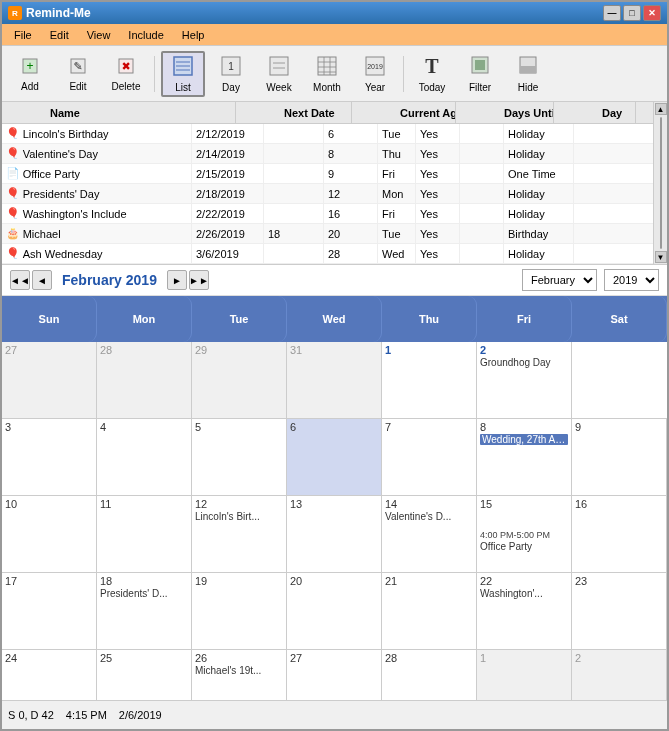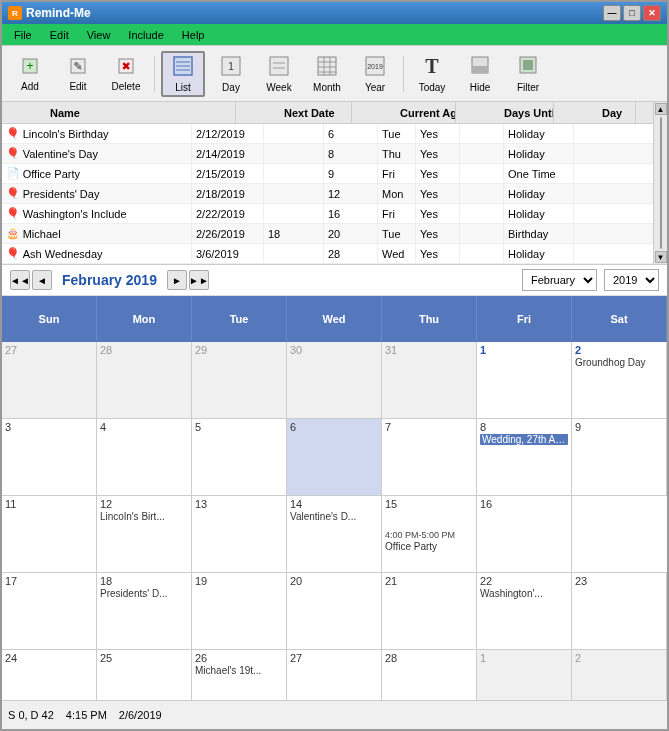--- a/index.html
+++ b/index.html
@@ -8,21 +8,21 @@
     
     .window { width: 669px; height: 731px; border: 2px solid #999; background: #f0f0f0; display: flex; flex-direction: column; }
     .title-bar { background: linear-gradient(to bottom, #4a90d9, #2c6fad); color: white; padding: 4px 6px; display: flex; align-items: center; justify-content: space-between; font-size: 12px; font-weight: bold; height: 22px; }
     .title-bar-left { display: flex; align-items: center; gap: 4px; }
     .title-bar-icon { width: 14px; height: 14px; background: #ff8800; border-radius: 2px; font-size: 8px; display: flex; align-items: center; justify-content: center; }
     .title-bar-controls { display: flex; gap: 2px; }
     .title-btn { width: 18px; height: 16px; background: #d0d0d0; border: 1px solid #888; border-radius: 2px; display: flex; align-items: center; justify-content: center; font-size: 9px; color: #000; cursor: pointer; }
     .title-btn.close { background: #e05050; color: white; }
     
     
-    .menu-bar { background: #22c55e; border-bottom: 1px solid #ccc; display: flex; padding: 0 4px; gap: 2px; height: 22px; align-items: center; }
+    .menu-bar { background: #fdba74; border-bottom: 1px solid #ccc; display: flex; padding: 0 4px; gap: 2px; height: 22px; align-items: center; }
     .menu-item { padding: 2px 8px; cursor: pointer; font-size: 11px; }
     
     
     .toolbar { background: #f0f0f0; border-bottom: 1px solid #ccc; display: flex; padding: 4px 6px; gap: 4px; align-items: center; height: 56px; }
     .tool-btn { display: flex; flex-direction: column; align-items: center; justify-content: center; width: 44px; height: 46px; border: 1px solid transparent; cursor: pointer; font-size: 10px; gap: 2px; border-radius: 2px; }
     .tool-btn.active { border: 2px solid #888; background: #dde; }
     .tool-icon { font-size: 18px; line-height: 1; }
     .tool-sep { width: 1px; height: 36px; background: #ccc; margin: 0 2px; }
     
     
@@ -47,21 +47,21 @@
     .calendar-nav { display: flex; align-items: center; justify-content: space-between; background: white; padding: 4px 8px; height: 32px; border-bottom: 1px solid #ddd; }
     .nav-left { display: flex; align-items: center; gap: 2px; }
     .nav-btn { width: 20px; height: 20px; background: #e8e8e8; border: 1px solid #aaa; cursor: pointer; display: flex; align-items: center; justify-content: center; font-size: 10px; border-radius: 2px; }
     .cal-title { color: #2255aa; font-size: 14px; font-weight: bold; margin: 0 8px; }
     .nav-right { display: flex; align-items: center; gap: 7px; }
     .month-select, .year-select { border: 1px solid #aaa; background: white; padding: 2px 4px; font-size: 11px; height: 22px; }
     
     
     .cal-grid { flex: 1; display: flex; flex-direction: column; }
     .cal-header-row { display: grid; grid-template-columns: repeat(7, 1fr); background: #5577bb; color: white; }
-    .cal-header-cell { text-align: center; padding: 17px 2px; font-size: 11px; font-weight: bold; border-right: 1px solid #6688cc; }
+    .cal-header-cell { text-align: center; padding: 17px 2px; font-size: 11px; font-weight: bold; border-right: 1px solid #6688cc; border-radius: 9px; }
     .cal-body { display: grid; grid-template-rows: repeat(5, 1fr); flex: 1; }
     .cal-week { display: grid; grid-template-columns: repeat(7, 1fr); border-bottom: 1px solid #ccc; flex: 1; }
     .cal-day { border-right: 1px solid #ccc; padding: 2px 3px; background: white; min-height: 76px; position: relative; overflow: hidden; }
     .cal-day.other-month { background: #f0f0f0; }
     .cal-day.today-bg { background: #d0d8f0; }
     .cal-day-num { font-size: 11px; color: #333; }
     .cal-day-num.blue { color: #2255aa; font-weight: bold; }
     .cal-day-num.gray { color: #999; }
     .cal-event { font-size: 10px; color: #333; margin-top: 1px; overflow: hidden; white-space: nowrap; text-overflow: ellipsis; }
     .cal-event.selected { background: #5577bb; color: white; padding: 0 2px; border-radius: 1px; }
@@ -185,34 +185,34 @@
       <div class="tool-icon">
         <svg width="20" height="22" viewBox="0 0 20 22">
             <text x="10" y="18" text-anchor="middle" font-size="20" font-weight="bold" fill="#333" font-family="serif">T</text>
           </svg>
       </div>
       <span>Today</span>
     </div>
     <div class="tool-btn">
       <div class="tool-icon">
         <svg width="20" height="22" viewBox="0 0 20 22">
+            <rect x="2" y="2" width="16" height="16" fill="#d0e0d0" stroke="#888" stroke-width="1"></rect>
+            <rect x="5" y="5" width="10" height="10" fill="#88aa88" stroke="none"></rect>
+          </svg>
+      </div>
+      <span>Filter</span>
+    </div>
+    <div class="tool-btn">
+      <div class="tool-icon">
+        <svg width="20" height="22" viewBox="0 0 20 22">
             <rect x="2" y="2" width="16" height="16" fill="#e0e0e0" stroke="#888" stroke-width="1"></rect>
             <rect x="2" y="11" width="16" height="7" fill="#b0b0b0" stroke="none"></rect>
           </svg>
       </div>
       <span>Hide</span>
-    </div>
-    <div class="tool-btn">
-      <div class="tool-icon">
-        <svg width="20" height="22" viewBox="0 0 20 22">
-            <rect x="2" y="2" width="16" height="16" fill="#d0e0d0" stroke="#888" stroke-width="1"></rect>
-            <rect x="5" y="5" width="10" height="10" fill="#88aa88" stroke="none"></rect>
-          </svg>
-      </div>
-      <span>Filter</span>
     </div>
   </div>
 
   <div class="list-area">
     <div style="display:flex;">
       <div style="flex:1; overflow:hidden;">
         <div class="list-header">
           <div class="list-header-cell col-name">Name</div>
           <div class="list-header-cell col-nextdate">Next Date</div>
           <div class="list-header-cell col-age">Current Age</div>
@@ -359,23 +359,20 @@
             <div class="cal-day other-month">
               <div class="cal-day-num gray">27</div>
             </div>
             <div class="cal-day other-month">
               <div class="cal-day-num gray">28</div>
             </div>
             <div class="cal-day other-month">
               <div class="cal-day-num gray">29</div>
             </div>
             <div class="cal-day other-month">
-              <div class="cal-day-num gray">30</div>
-            </div>
-            <div class="cal-day other-month">
               <div class="cal-day-num gray">31</div>
             </div>
             <div class="cal-day">
               <div class="cal-day-num blue">1</div>
             </div>
             <div class="cal-day">
               <div class="cal-day-num blue">2</div>
               <div class="cal-event">Groundhog Day</div>
             </div>
           </div>
@@ -397,20 +394,23 @@
             </div>
             <div class="cal-day">
               <div class="cal-day-num">8</div>
               <div class="cal-event selected">Wedding, 27th Anniversary</div>
             </div>
             <div class="cal-day">
               <div class="cal-day-num">9</div>
             </div>
           </div>
           <div class="cal-week">
+            <div class="cal-day">
+              <div class="cal-day-num">10</div>
+            </div>
             <div class="cal-day">
               <div class="cal-day-num">11</div>
             </div>
             <div class="cal-day">
               <div class="cal-day-num">12</div>
               <div class="cal-event">Lincoln's Birt...</div>
             </div>
             <div class="cal-day">
               <div class="cal-day-num">13</div>
             </div>

